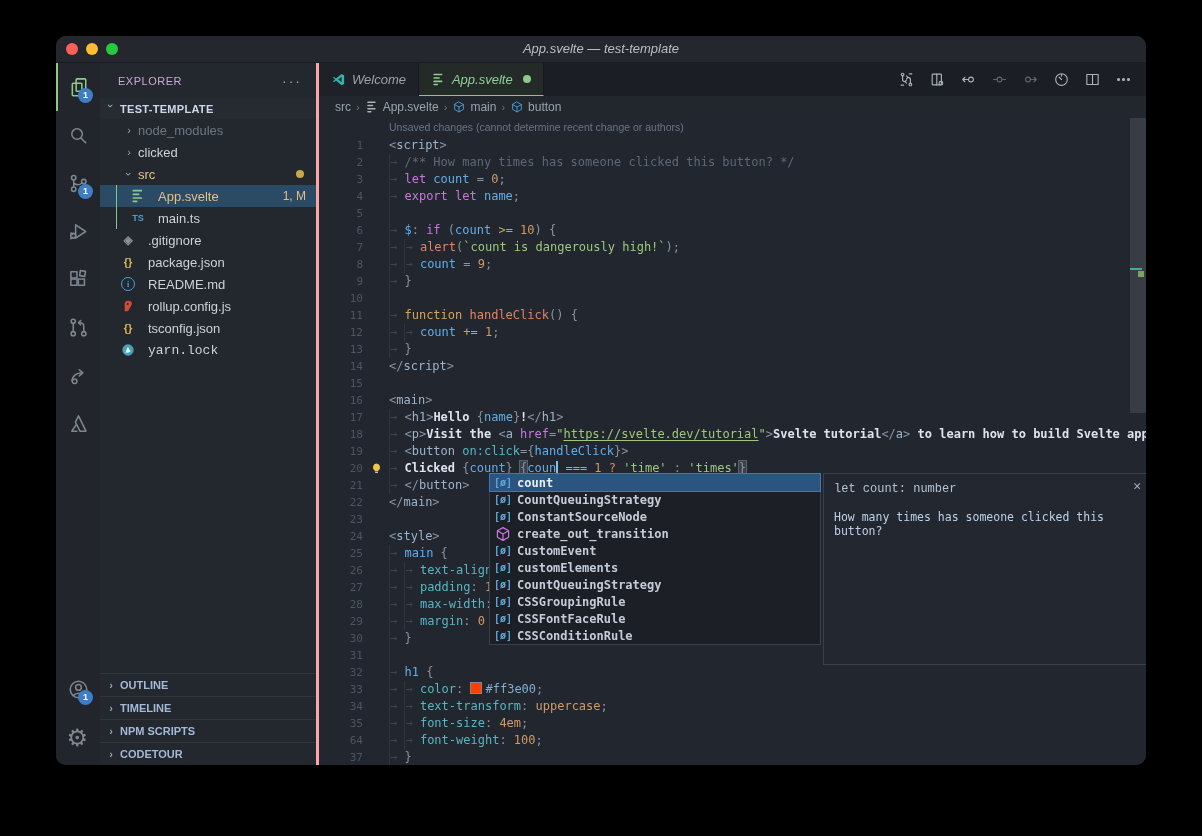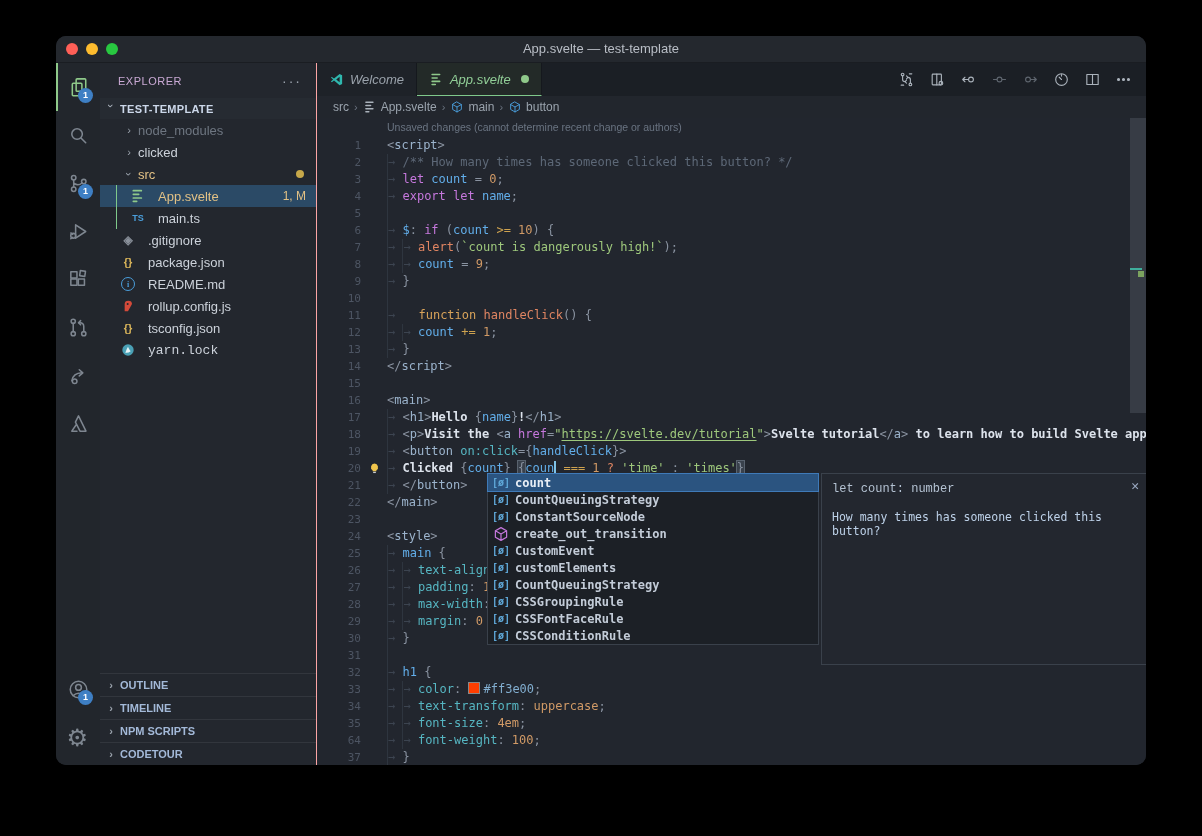--- a/index.html
+++ b/index.html
@@ -5,36 +5,36 @@
   html,body{margin:0;padding:0;background:#000;}
   .stage{position:relative;width:1202px;height:836px;background:#000;overflow:hidden;
          font-family:"Liberation Sans",sans-serif;}
   .window{position:absolute;left:56px;top:36px;width:1090px;height:729px;background:#23272e;
           border-radius:10px;overflow:hidden;box-shadow:0 22px 70px rgba(0,0,0,.65);}
   
   .titlebar{position:relative;height:26px;background:#24282e;border-bottom:1px solid #1a1d22;}
   .lights{position:absolute;left:10px;top:7px;display:flex;gap:8px;}
   .light{width:12px;height:12px;border-radius:50%;}
   .title{position:absolute;left:0;right:0;top:0;height:26px;line-height:26px;text-align:center;
-         font-size:13px;color:#b9bec6;}
+         font-size:13px;color:#b9bec6;font-style:italic;}
   
   .mainrow{position:absolute;top:27px;left:0;right:0;bottom:0;display:flex;}
   
   .activitybar{width:44px;background:#22262c;display:flex;flex-direction:column;align-items:stretch;flex:none;}
   .ab-top{flex:1;display:flex;flex-direction:column;}
   .ab-item{position:relative;height:48px;display:flex;align-items:center;justify-content:center;
            color:#7e8690;cursor:pointer;}
   .ab-item.active{color:#8fc98a;border-left:2px solid #8fc98a;}
   .ab-item svg{width:23px;height:23px;}
   .badge{position:absolute;right:7px;bottom:8px;min-width:15px;height:15px;border-radius:8px;
          background:#3e7fc4;color:#fff;font-size:9px;line-height:15px;text-align:center;font-weight:700;}
   .ab-bottom{display:flex;flex-direction:column;padding-bottom:4px;}
   .gearglyph{font-size:24px;line-height:24px;}
   
-  .sidebar{width:216px;background:#23272e;border-right:1px solid #fca5a5;display:flex;
+  .sidebar{width:216px;background:#23272e;border-right:3px solid #fca5a5;display:flex;
            flex-direction:column;flex:none;position:relative;}
   .sb-header{height:35px;display:flex;align-items:center;justify-content:space-between;
              padding:0 14px 0 18px;}
   .sb-title{font-size:11px;letter-spacing:.5px;color:#c9a9d4;}
   .sb-ellipsis{color:#9aa2ac;font-size:14px;letter-spacing:2px;cursor:pointer;}
   .sb-root{height:21px;display:flex;align-items:center;gap:4px;padding-left:6px;background:#262b32;}
   .sb-root .chev{color:#aeb6c0;font-size:11px;transform:rotate(90deg);display:inline-block;width:10px;}
   .sb-root .label{font-size:11px;font-weight:700;color:#ccd8ea;letter-spacing:.3px;}
   .tree{position:relative;}
   .row{position:relative;height:22px;display:flex;align-items:center;font-size:13px;color:#ccd2da;cursor:pointer;}
@@ -78,21 +78,21 @@
   .ln{width:44px;flex:none;text-align:right;color:#4d5563;font-size:11px;}
   .glyph{width:26px;flex:none;display:flex;align-items:center;justify-content:center;}
   .code{flex:1;font-weight:500;color:#aab3bf;}
   .tk-ws{color:#3c members:#3c4450;}
   .tk-ws{color:#3c4450;border-left:1px solid #2e353f;display:inline-block;}
   .tk-wsg{display:inline-block;width:0;border-left:1px solid #2e353f;height:17px;vertical-align:top;}
   .tk-punc{color:#8a93a1;}
   .tk-tag{color:#9cb4cd;}
   .tk-text{color:#dde3ec;font-weight:700;}
   .tk-kw{color:#c678dd;}
-  .tk-kwf{color:#d8a35a;margin-left:16px;}
+  .tk-kwf{color:#d8a35a;}
   .tk-var{color:#62aeea;}
   .tk-num{color:#d19a66;}
   .tk-str{color:#9ec87c;}
   .tk-fn{color:#e08562;}
   .tk-op{color:#cea24f;}
   .tk-prop{color:#56b6c2;}
   .tk-cmt{color:#5d6877;}
   .tk-hex{color:#82aed0;}
   .tk-link{color:#9ec87c;text-decoration:underline;text-underline-offset:2px;}
   .tk-hl{background:#39414c;outline:1px solid #59636f;}

